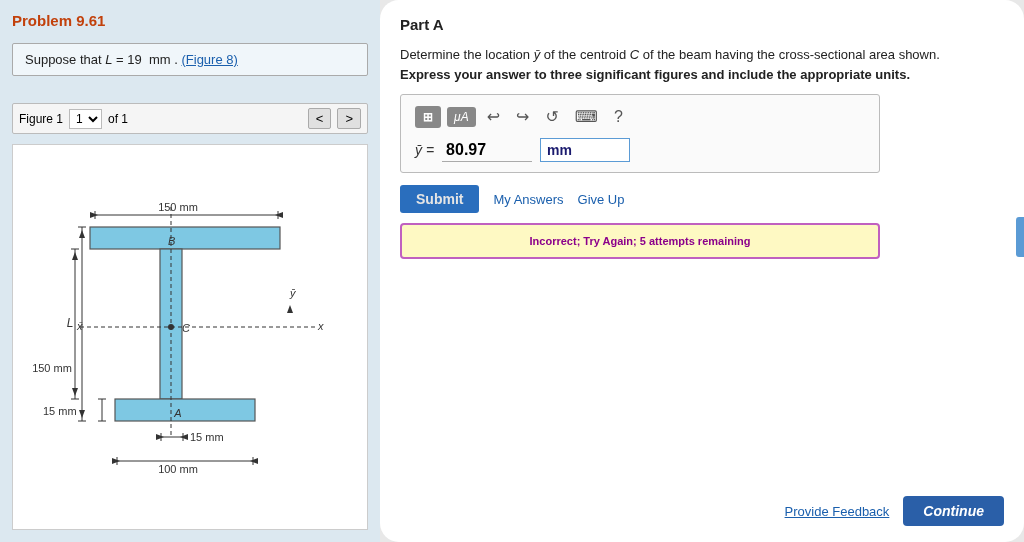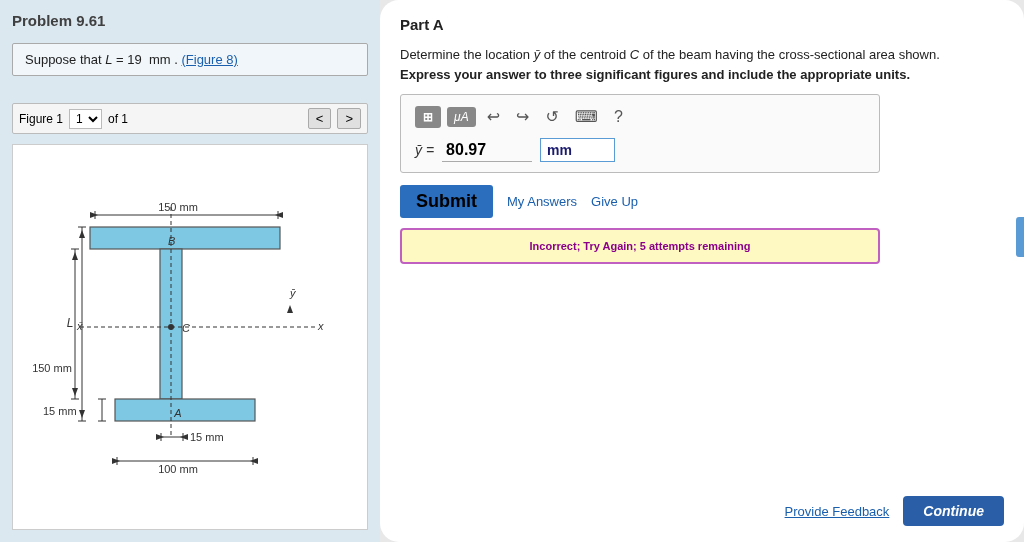--- a/index.html
+++ b/index.html
@@ -20,21 +20,21 @@
       padding: 12px;
       flex-shrink: 0;
       display: flex;
       flex-direction: column;
       gap: 10px;
     }
 
     .problem-title {
       font-size: 15px;
       font-weight: bold;
-      color: #404040;
+      color: #c2410c;
       margin-bottom: 4px;
     }
 
     .problem-statement {
       border: 1px solid #aaa;
       background: #f0f6fa;
       padding: 8px 12px;
       font-size: 13px;
       color: #222;
       border-radius: 2px;
@@ -188,40 +188,40 @@
       width: 90px;
       padding: 2px 4px;
       outline: none;
       background: transparent;
     }
 
     .unit-input {
       border: 1px solid #5b9bd5;
       font-size: 14px;
       padding: 3px 6px;
-      width: 75px;
+      width: 90px;
       outline: none;
       color: #1a1a6e;
       font-weight: bold;
     }
 
     
     .action-row {
       display: flex;
       align-items: center;
       gap: 14px;
       margin-top: 2px;
     }
 
     .submit-btn {
       background: #2a6ebd;
-      color: #000000;
+      color: #e5e5e5;
       border: none;
       padding: 6px 16px;
-      font-size: 18px;
+      font-size: 14px;
       border-radius: 3px;
       cursor: pointer;
       font-weight: bold;
     }
 
     .link-btn {
       color: #1a5fad;
       text-decoration: none;
       font-size: 13px;
       cursor: pointer;

